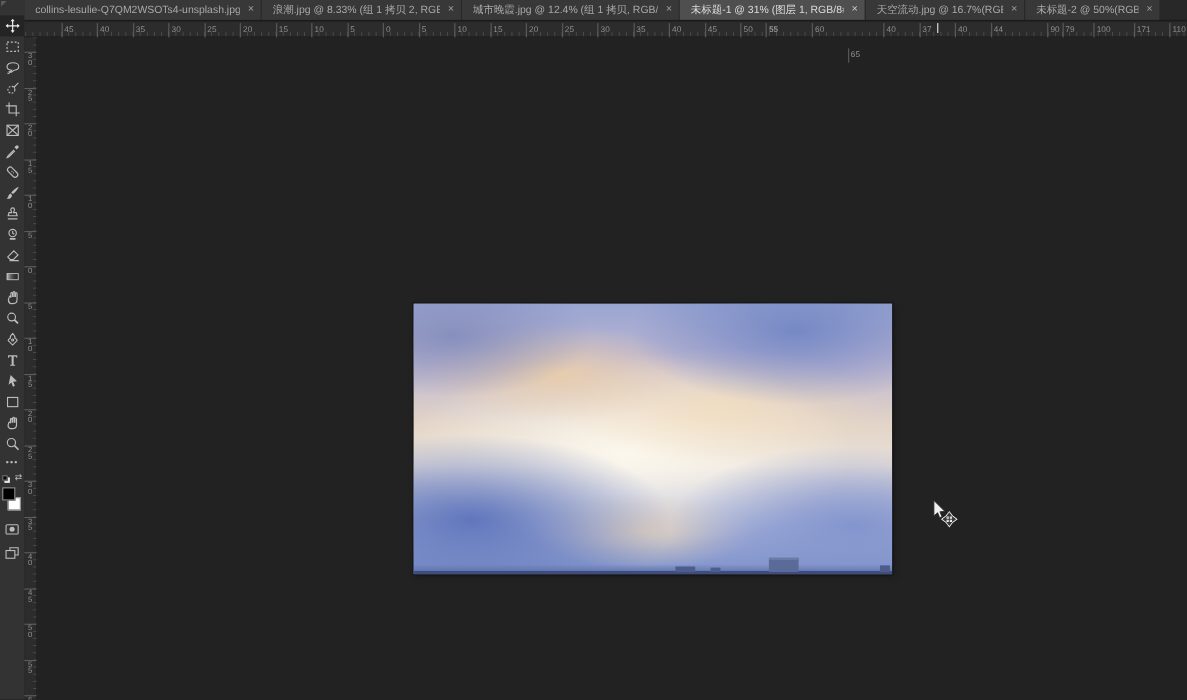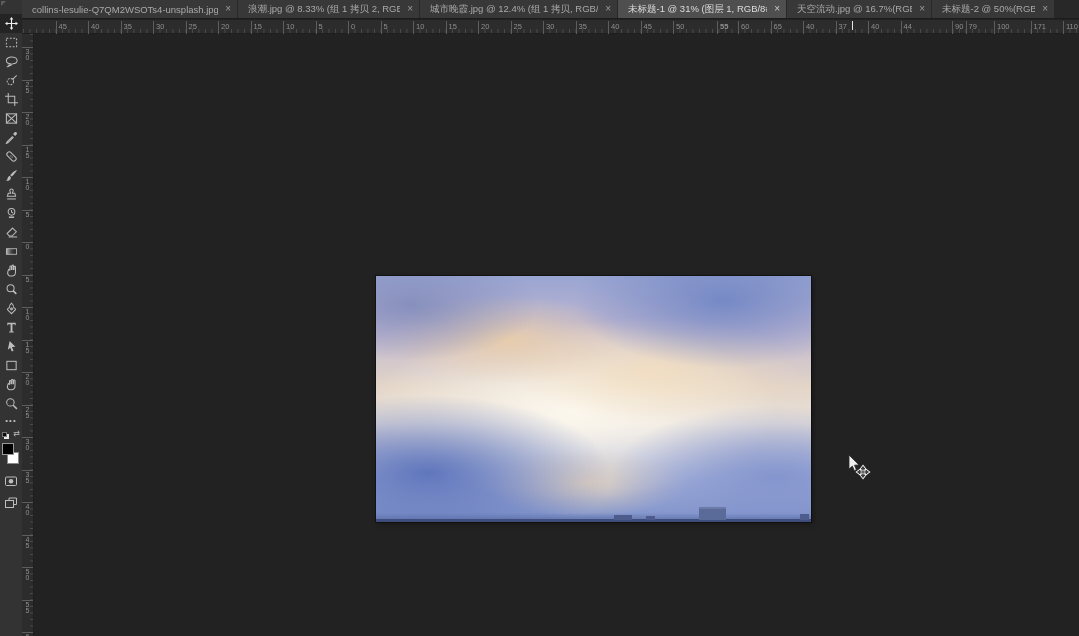--- a/index.html
+++ b/index.html
@@ -147,23 +147,23 @@
       <div class="rt-label" style="left: 358.5px;">5</div>
       <div class="rt-label" style="left: 391px;">10</div>
       <div class="rt-label" style="left: 423.5px;">15</div>
       <div class="rt-label" style="left: 456px;">20</div>
       <div class="rt-label" style="left: 488.5px;">25</div>
       <div class="rt-label" style="left: 521px;">30</div>
       <div class="rt-label" style="left: 553.5px;">35</div>
       <div class="rt-label" style="left: 586px;">40</div>
       <div class="rt-label" style="left: 618.5px;">45</div>
       <div class="rt-label" style="left: 651px;">50</div>
-      <div class="rt-label" style="left: 695px; font-weight: bold;">55</div>
+      <div class="rt-label" style="left: 674px; font-weight: bold;">55</div>
       <div class="rt-label" style="left: 716px;">60</div>
-      <div class="rt-label" style="left: 748.5px;">65</div>
+      <div class="rt-label" style="left: 748.5px; margin-top: 23px;">65</div>
       <div class="rt-label" style="left: 781px;">40</div>
       <div class="rt-label" style="left: 813.5px;">37</div>
       <div class="rt-label" style="left: 846px;">40</div>
       <div class="rt-label" style="left: 878.5px;">44</div>
       <div class="rt-label" style="left: 930px;">90</div>
       <div class="rt-label" style="left: 943.5px;">79</div>
       <div class="rt-label" style="left: 972px;">100</div>
       <div class="rt-label" style="left: 1008.5px;">171</div>
       <div class="rt-label" style="left: 1041px;">110</div>
     </div>

